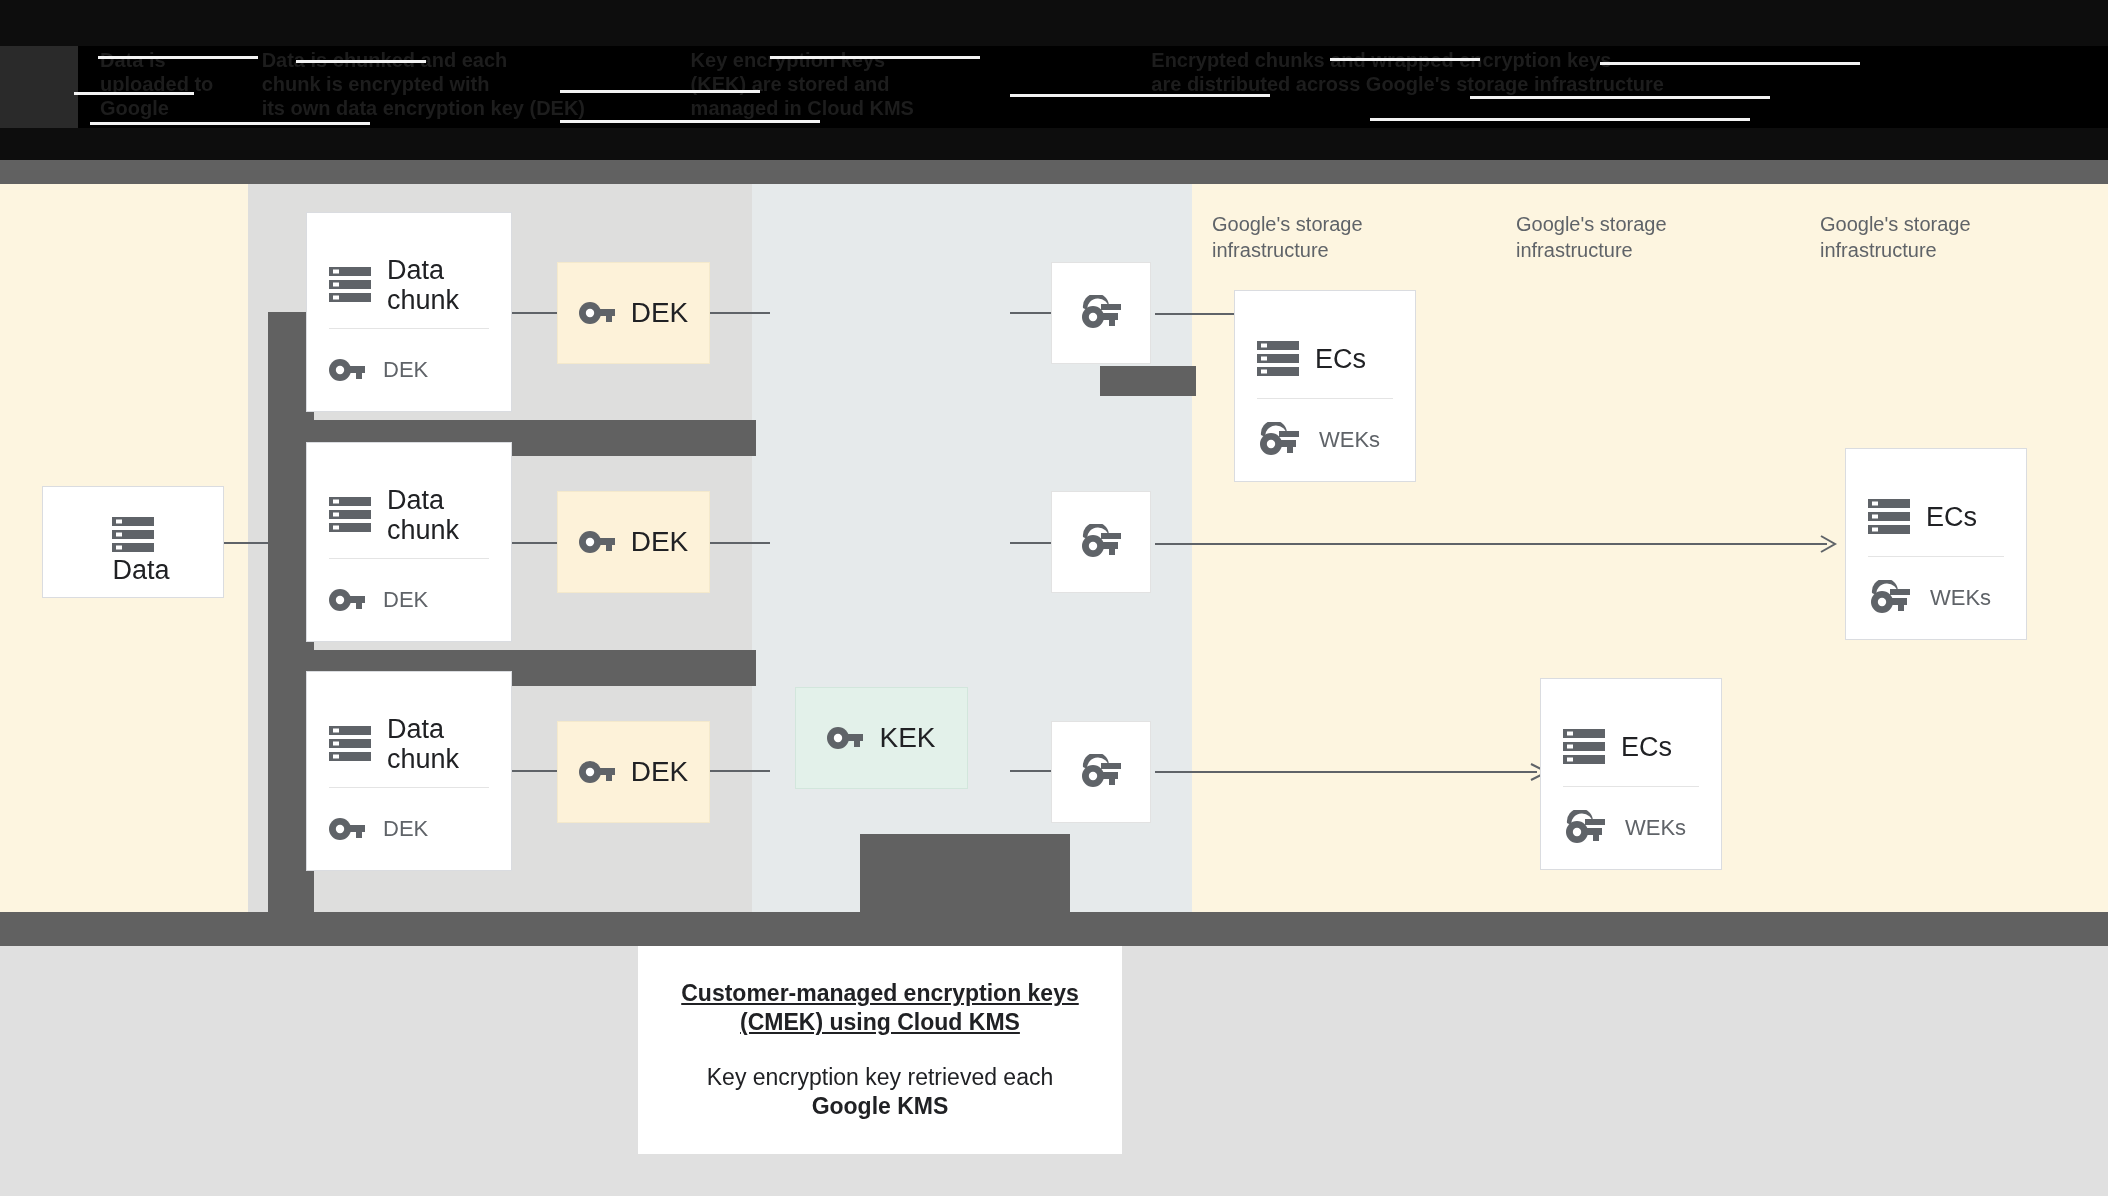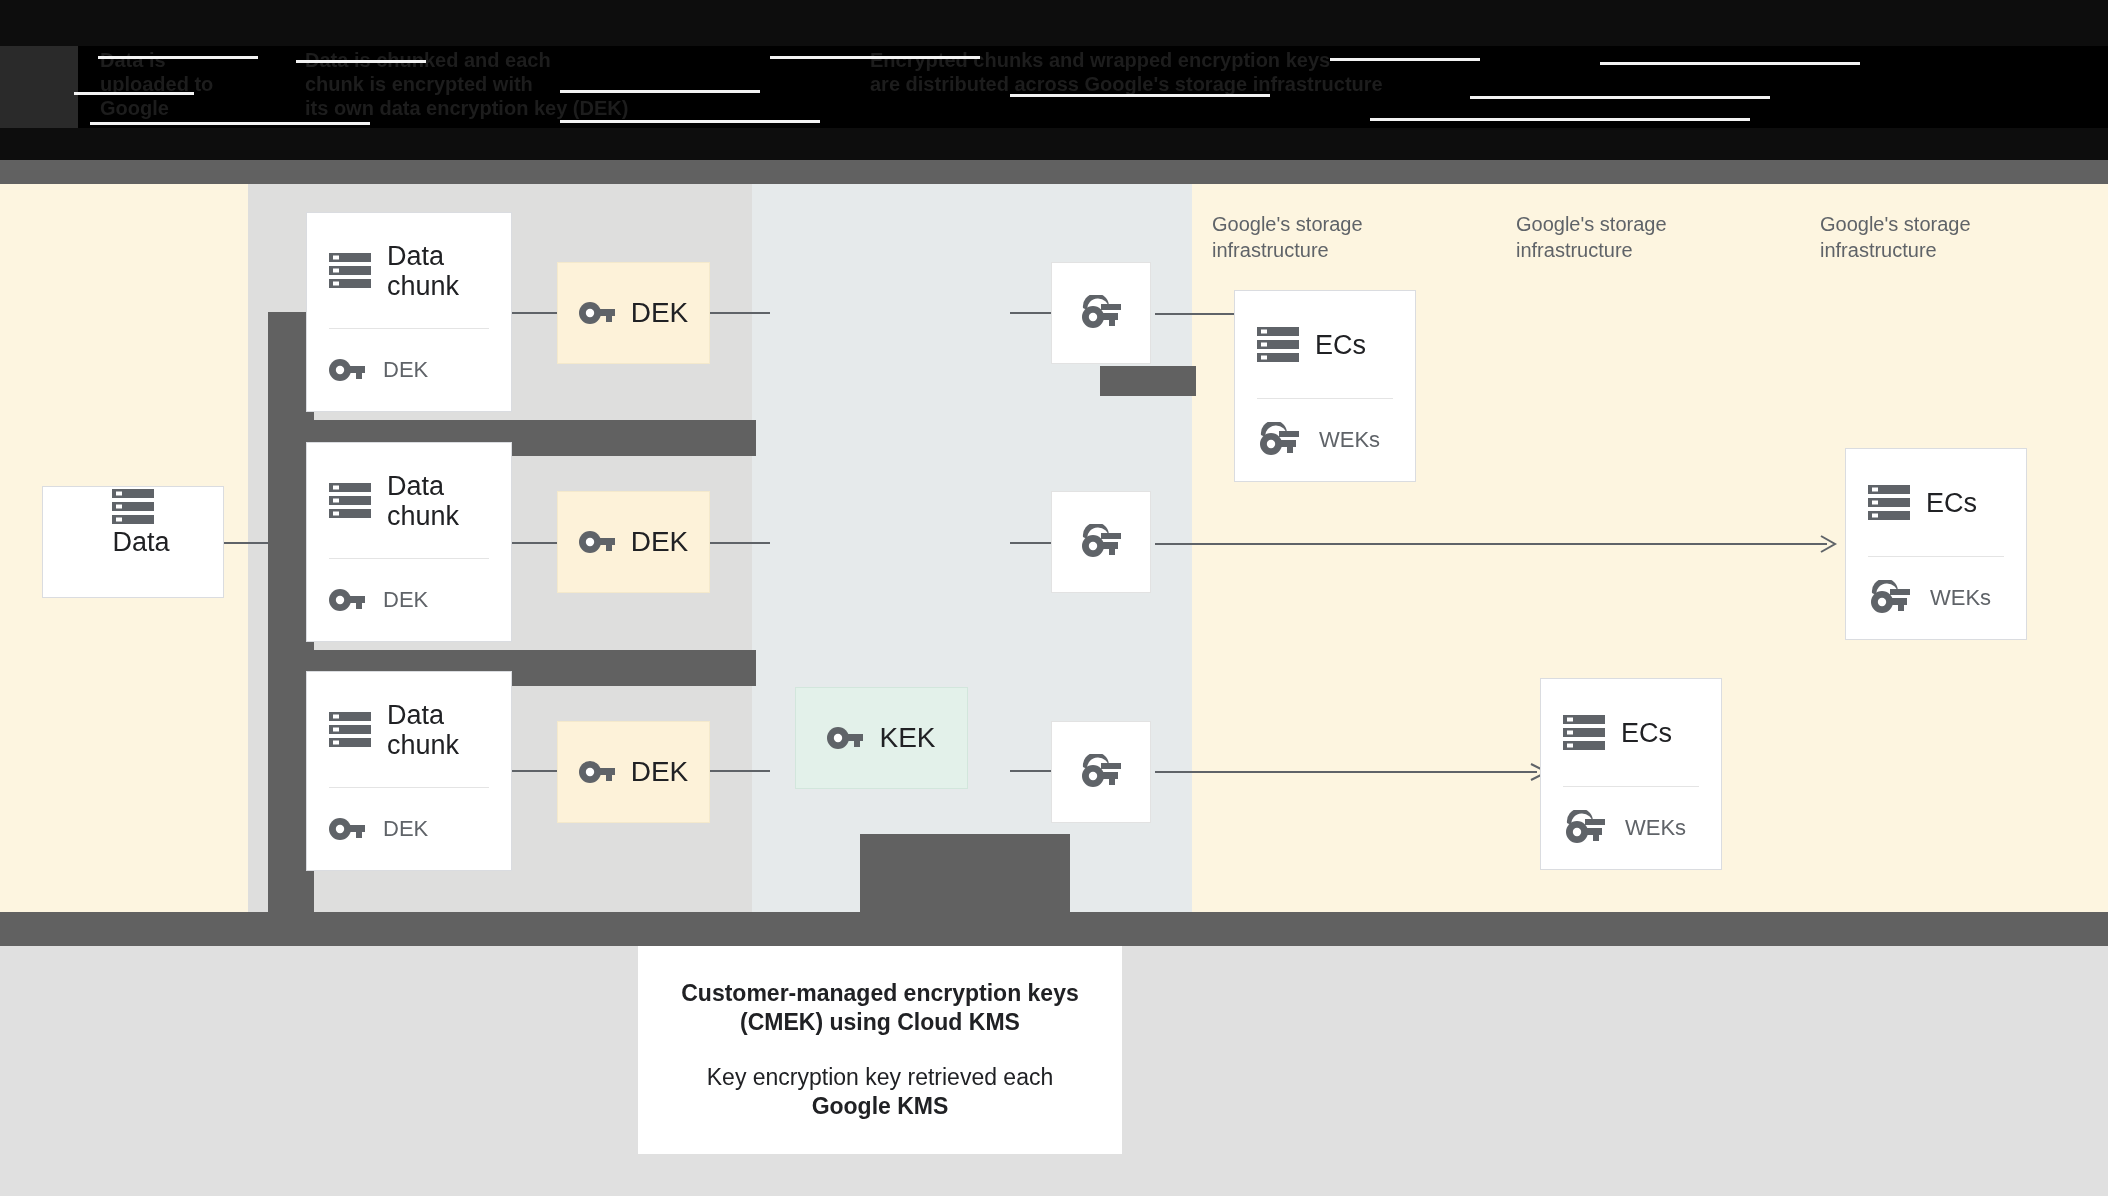--- a/index.html
+++ b/index.html
@@ -47,21 +47,21 @@
   .zone-gray   { background:#dededd; }
   .zone-bluegr { background:#e6eaeb; }
   .zone-cream  { background:#fdf5e0; }
 
   
   .card {
     position:absolute; background:#ffffff; border:1px solid #dadce0;
     display:flex; flex-direction:column; justify-content:center;
   }
   .card-row { display:flex; align-items:center; padding:0 22px; }
-  .card-row.top { flex:1 1 auto; }
+  .card-row.top { flex:1 1 auto;margin-top:28px; }
   .card-row.bot { flex:0 0 auto; height:82px; }
   .card-div { height:1px; background:#e4e4e4; margin:0 22px; }
   .card-label {
     font-size:27px; color:#202124; line-height:30px; margin-left:16px;
     font-family:"Liberation Sans", sans-serif;
   }
   .card-sub {
     font-size:22px; color:#5f6368; margin-left:18px;
     font-family:"Liberation Sans", sans-serif;
   }
@@ -92,40 +92,45 @@
   }
 
   
   .band-sep-bot { position:absolute; left:0; top:912px; width:2108px; height:34px; background:#616161; }
   .bottom-area { position:absolute; left:0; top:946px; width:2108px; height:250px; background:#e0e0e0; }
   .caption-card {
     position:absolute; left:638px; top:946px; width:484px; height:208px;
     background:#ffffff; display:flex; flex-direction:column;
     align-items:center; justify-content:center; gap:26px;
   }
-  .cap-b { font-size:23px; font-weight:700; color:#202124; text-align:center; line-height:29px; white-space:pre-line; }
+  .cap-b { font-size:23px; font-weight:700; color:#202124; text-align:center; line-height:29px; white-space:pre-line;text-decoration:underline; }
   .cap-n { font-size:23px; font-weight:400; color:#202124; text-align:center; line-height:29px; }
   .cap-n b { font-weight:700; }
 </style>
 </head>
 <body>
 
 <div id="stage">
 
   <div class="header-band">
     <div class="header-cols">
       <div class="hcol hcol-1">
         <div class="htext">Data is
 uploaded to
 Google</div>
       </div>
       <div class="hcol hcol-2">
         <div class="htext">Data is chunked and each
 chunk is encrypted with
 its own data encryption key (DEK)</div>
+      </div>
+      <div class="hcol hcol-3">
+        <div class="htext">Key encryption keys
+(KEK) are stored and
+managed in Cloud KMS</div>
       </div>
       <div class="hcol hcol-4">
         <div class="htext">Encrypted chunks and wrapped encryption keys
 are distributed across Google's storage infrastructure</div>
       </div>
     </div>
 
     <div class="redact" style="left:0;top:0;width:2108px;height:46px;"></div>
     <div class="redact" style="left:0;top:128px;width:2108px;height:32px;"></div>
     <div class="redact light" style="left:0;top:46px;width:78px;height:82px;"></div>

